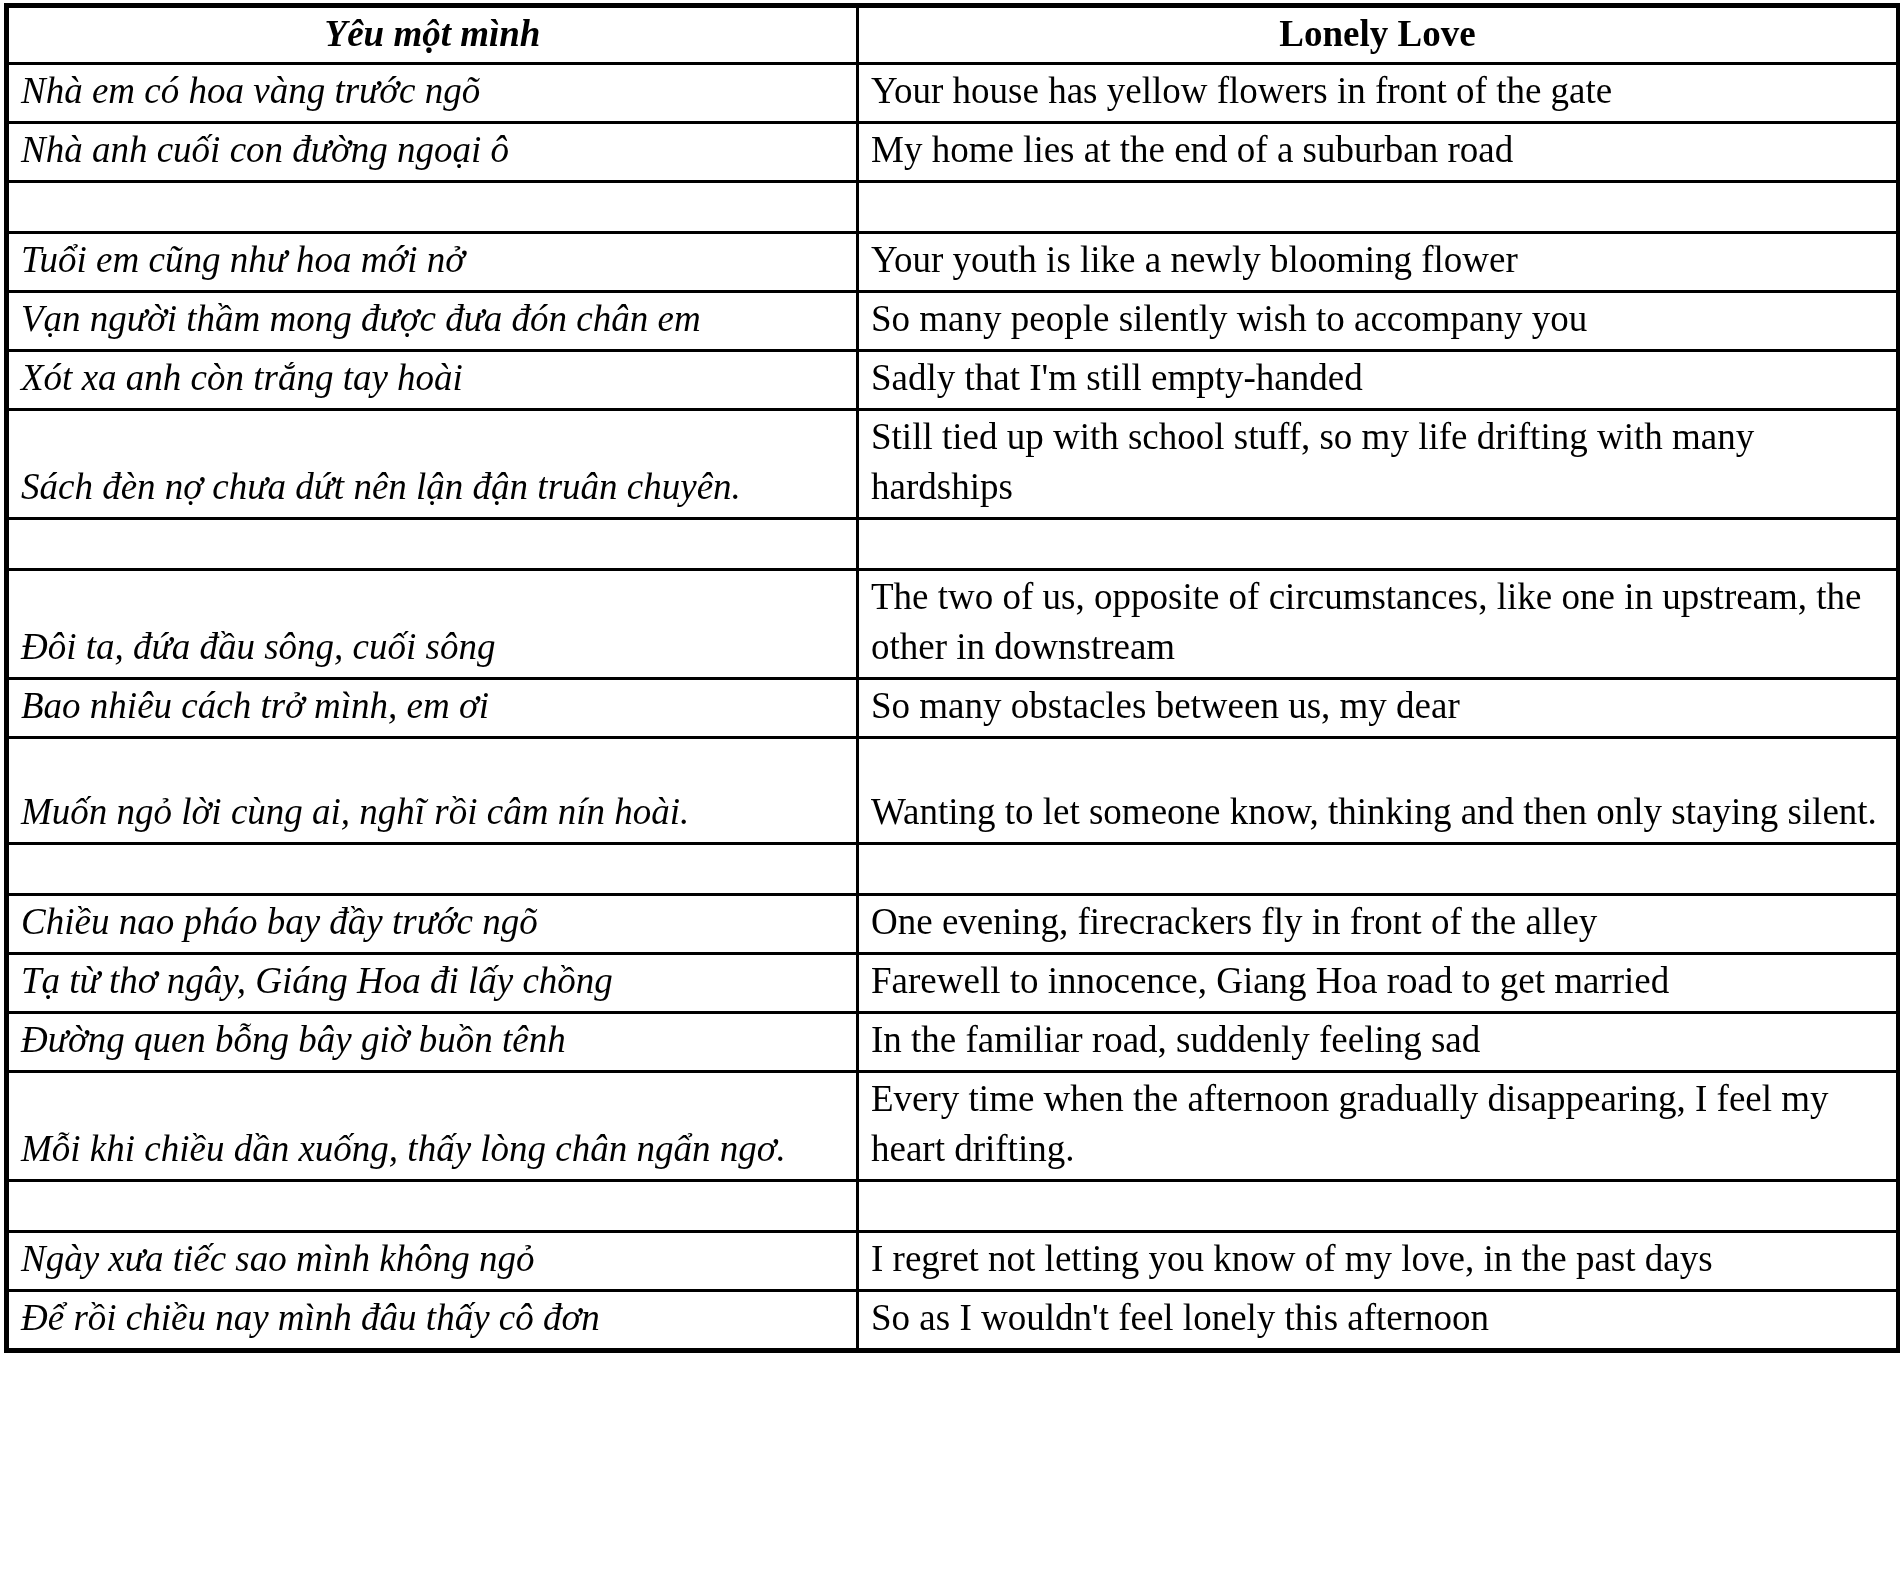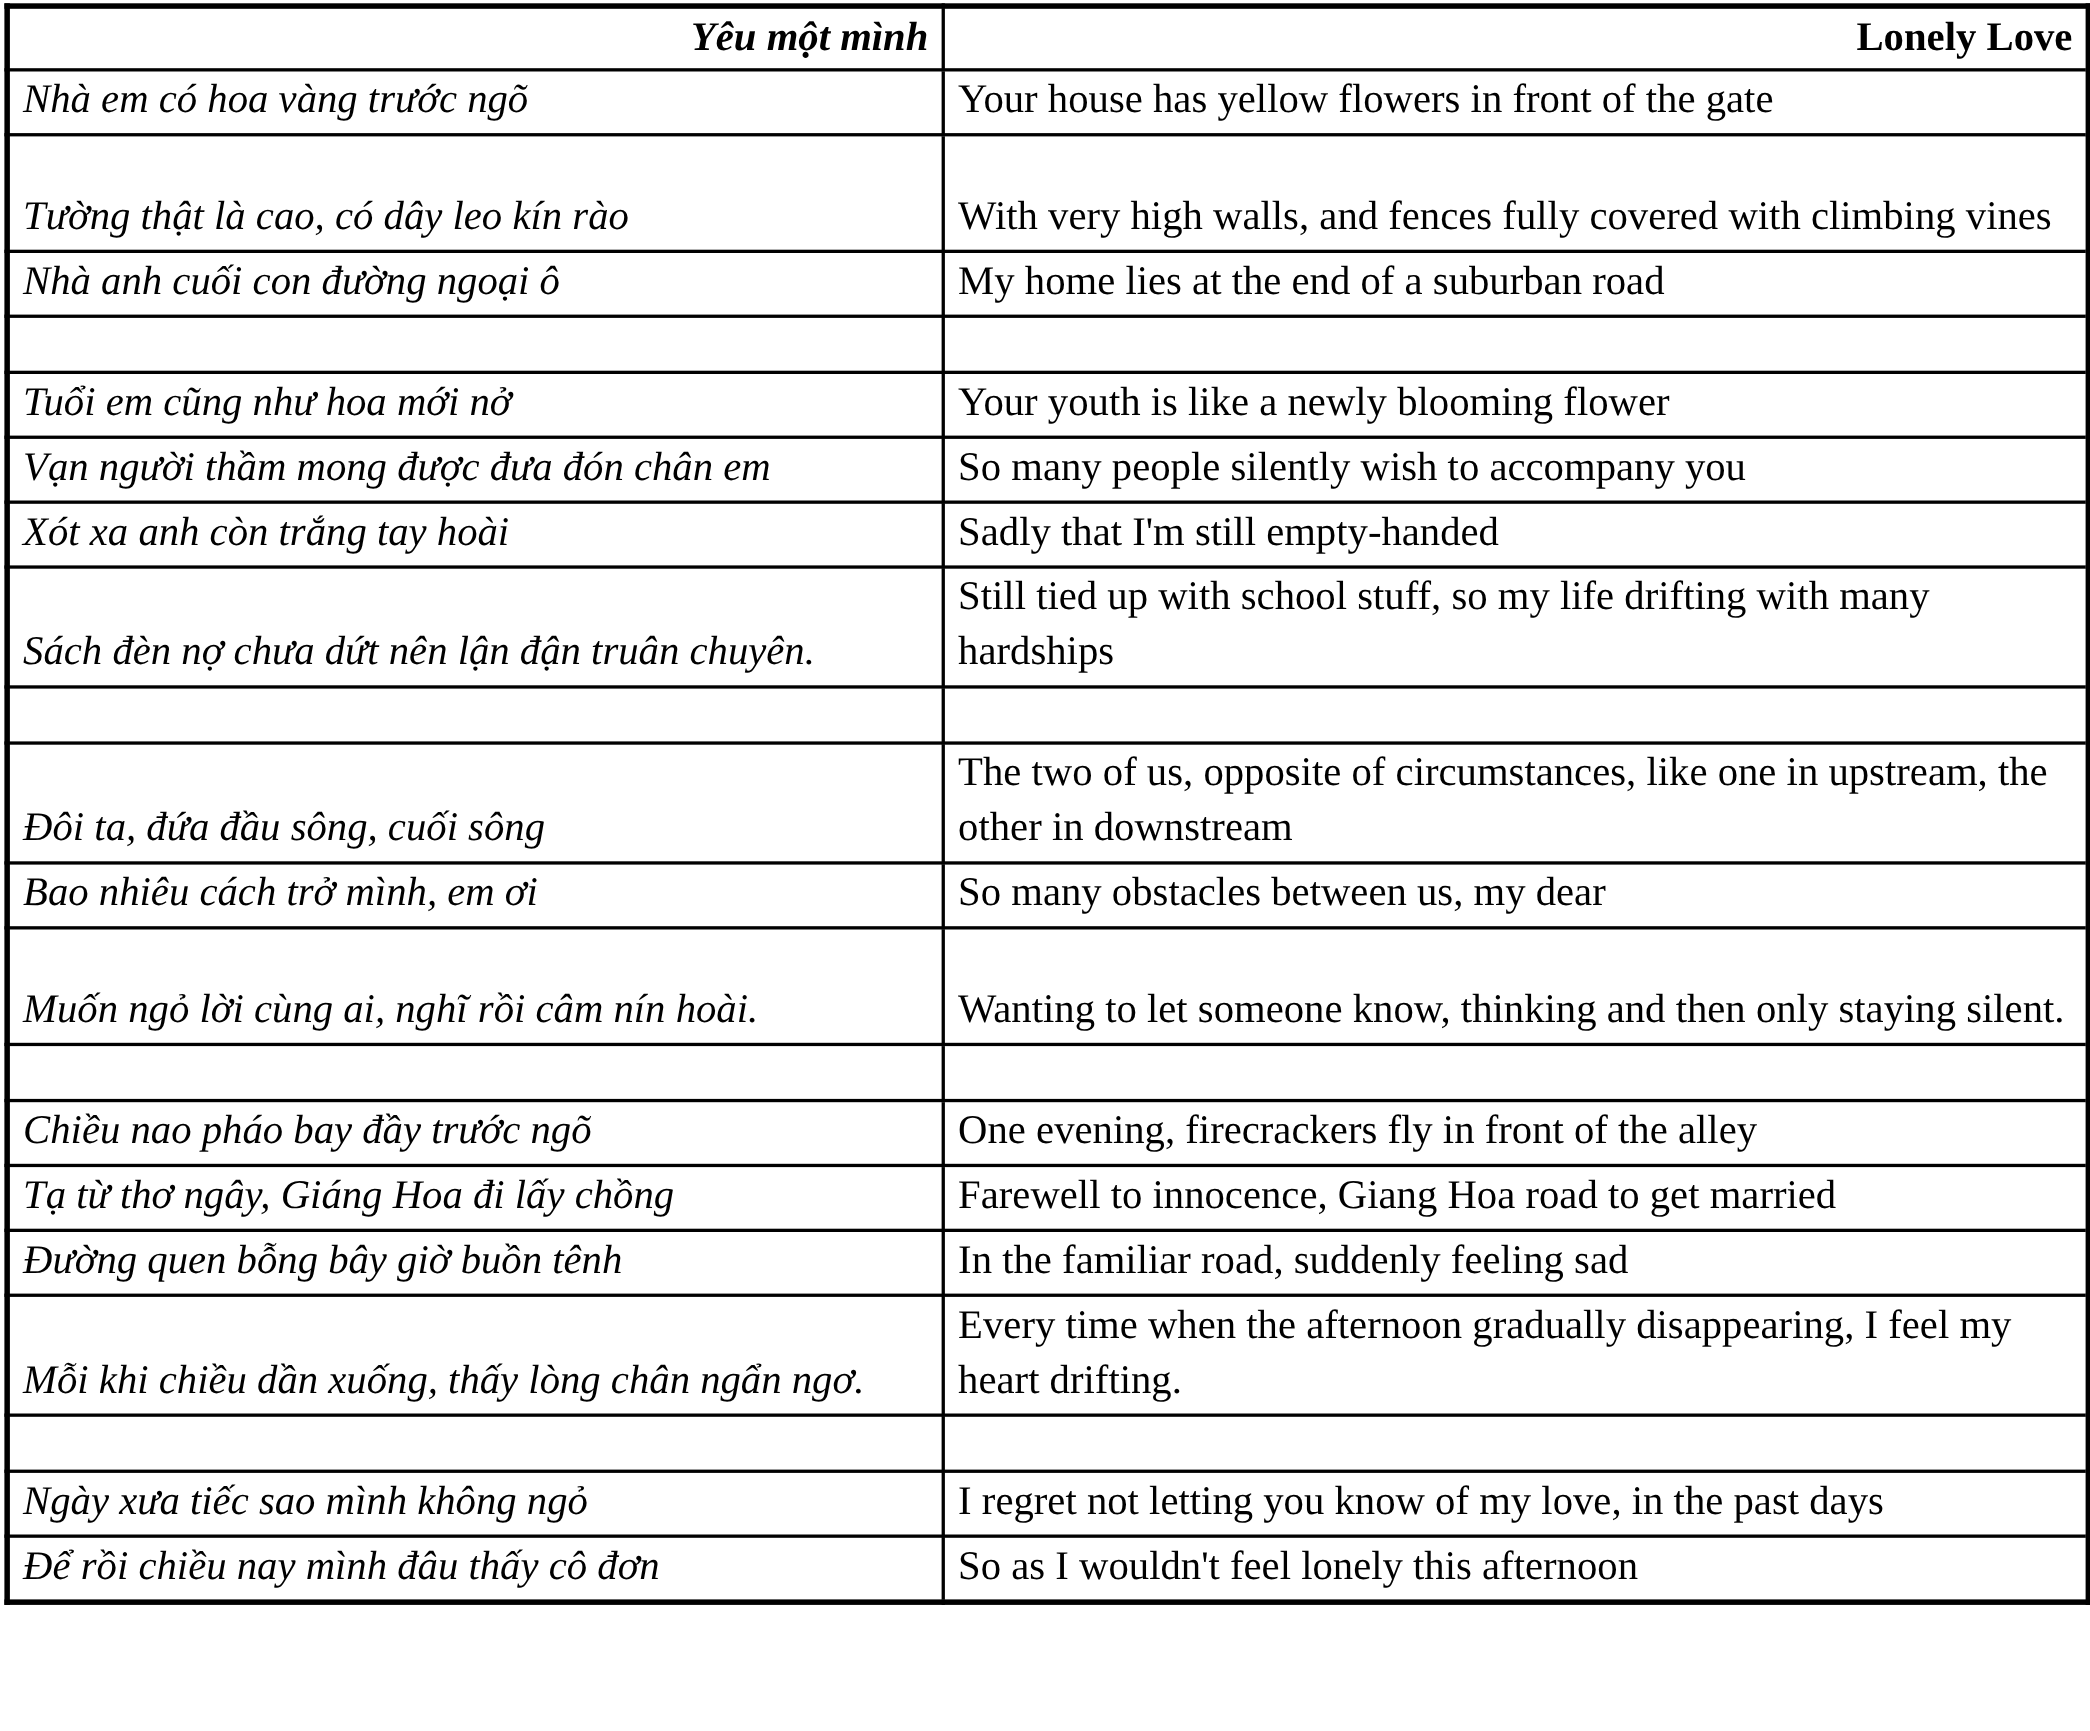--- a/index.html
+++ b/index.html
@@ -27,21 +27,21 @@
   th, td {
     border: 3px solid #000000;
     font-size: 37px;
     line-height: 50px;
     padding: 1px 12px 5px 12px;
     vertical-align: bottom;
     overflow: hidden;
     word-wrap: break-word;
   }
   th {
-    text-align: right;
+    text-align: center;
     vertical-align: middle;
     height: 52px;
     font-weight: bold;
     padding-top: 0;
     padding-bottom: 2px;
   }
   th.vi { font-style: italic; }
   td.vi { font-style: italic; margin-top: 24px; }
   td.en { font-style: normal; }
   tr.row-single { height: 56px; }
@@ -60,24 +60,20 @@
   <thead>
     <tr>
       <th class="vi">Yêu một mình</th>
       <th class="en">Lonely Love</th>
     </tr>
   </thead>
   <tbody>
     <tr class="row-single">
       <td class="vi">Nhà em có hoa vàng trước ngõ</td>
       <td class="en">Your house has yellow flowers in front of the gate</td>
-    </tr>
-    <tr class="row-tall">
-      <td class="vi">Tường thật là cao, có dây leo kín rào</td>
-      <td class="en">With very high walls, and fences fully covered with climbing vines</td>
     </tr>
     <tr class="row-single">
       <td class="vi">Nhà anh cuối con đường ngoại ô</td>
       <td class="en">My home lies at the end of a suburban road</td>
     </tr>
     <tr class="row-spacer">
       <td class="vi"></td>
       <td class="en"></td>
     </tr>
     <tr class="row-single">

